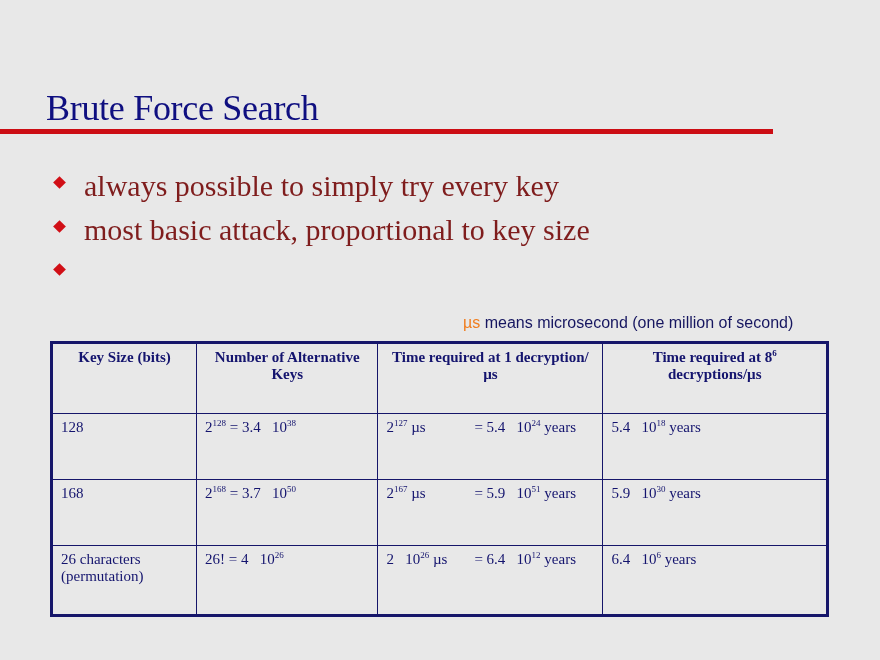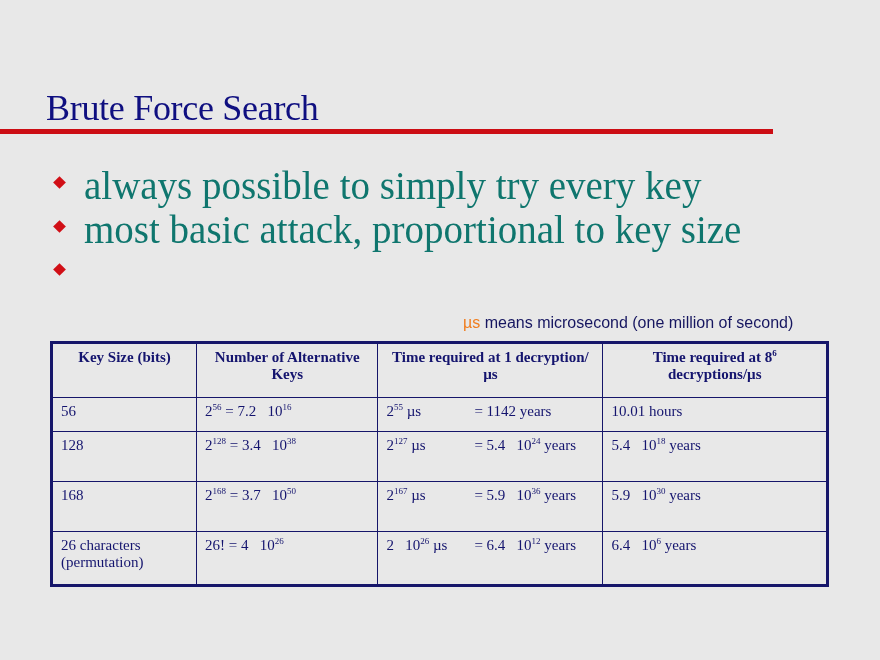--- a/index.html
+++ b/index.html
@@ -15,41 +15,41 @@
       font-size: 36px; color: #0f0f80; letter-spacing: -0.3px;
       line-height: 44px;
     }
     .title-rule {
       position: absolute; left: 0; top: 129px; width: 773px; height: 5px;
       background: #cc0d14;
     }
     .bullets { position: absolute; left: 50px; top: 166px; margin: 0; padding: 0; list-style: none; }
     .bullets li {
       display: flex; align-items: flex-start; height: 43.5px;
-      font-size: 39px; color: #0f766e; line-height: 40px;
+      font-size: 30px; color: #7f1d1d; line-height: 40px;
     }
     .diamond {
       width: 9px; height: 9px; background: #d10f16; transform: rotate(45deg);
       margin: 12px 20px 0 5px; flex: 0 0 auto;
     }
     .note {
       position: absolute; left: 463px; top: 314px;
       font-family: "Liberation Sans", "DejaVu Sans", sans-serif;
       font-size: 16px; color: #161660;
     }
     .note .mu { color: #f07d1e; }
     table.keys {
       position: absolute; left: 50px; top: 341px;
       width: 779px; border-collapse: collapse;
       border: 3px solid #16166a;
       font-size: 15px; color: #14146e;
     }
     table.keys th, table.keys td {
       border: 1.5px solid #16166a;
-      vertical-align: top; padding: 4px 8px 0 8px;
+      vertical-align: top; padding: 4px 8px 16px 8px;
       font-weight: normal;
       margin-top: 20px;
     }
     table.keys th { font-weight: bold; text-align: center; line-height: 17px; height: 48px; padding-top: 5px; }
     table.keys td { line-height: 17px; padding-top: 5px; }
     .c1 { width: 130px; } .c2 { width: 170px; } .c3 { width: 216px; } .c4 { width: 215px; }
     sup { font-size: 9px; vertical-align: 6px; line-height: 0; }
     .r1 td { height: 28px; } .r2 td { height: 28px; }
     .r3 td { height: 44px; } .r4 td { height: 44px; }
     .r5 td { height: 47px; }
@@ -81,36 +81,30 @@
 <table class="keys">
   <thead>
     <tr>
       <th class="c1">Key Size (bits)</th>
       <th class="c2">Number of Alternative Keys</th>
       <th class="c3">Time required at 1 decryption/µs</th>
       <th class="c4"><span>Time required at 8</span><sup>6</sup><span> decryptions/µs</span></th>
     </tr>
   </thead>
   <tbody>
-    <tr class="r2">
-      <td>56</td>
-      <td><span>2</span><sup>56</sup><span style="white-space:pre"> = 7.2   10</span><sup>16</sup></td>
-      <td><span class="eq-left"><span>2</span><sup>55</sup><span> µs</span></span><span style="white-space:pre">= 1142 years</span></td>
-      <td>10.01 hours</td>
-    </tr>
     <tr class="r3">
       <td>128</td>
       <td><span>2</span><sup>128</sup><span style="white-space:pre"> = 3.4   10</span><sup>38</sup></td>
       <td><span class="eq-left"><span>2</span><sup>127</sup><span> µs</span></span><span style="white-space:pre">= 5.4   10</span><sup>24</sup><span style="white-space:pre"> years</span></td>
       <td><span style="white-space:pre">5.4   10</span><sup>18</sup><span style="white-space:pre"> years</span></td>
     </tr>
     <tr class="r4">
       <td>168</td>
       <td><span>2</span><sup>168</sup><span style="white-space:pre"> = 3.7   10</span><sup>50</sup></td>
-      <td><span class="eq-left"><span>2</span><sup>167</sup><span> µs</span></span><span style="white-space:pre">= 5.9   10</span><sup>36</sup><span style="white-space:pre"> years</span></td>
+      <td><span class="eq-left"><span>2</span><sup>167</sup><span> µs</span></span><span style="white-space:pre">= 5.9   10</span><sup>51</sup><span style="white-space:pre"> years</span></td>
       <td><span style="white-space:pre">5.9   10</span><sup>30</sup><span style="white-space:pre"> years</span></td>
     </tr>
     <tr class="r5">
       <td class="center"><span>26 characters</span><br><span>(permutation)</span></td>
       <td><span style="white-space:pre">26! = 4   10</span><sup>26</sup></td>
       <td><span class="eq-left"><span style="white-space:pre">2   10</span><sup>26</sup><span> µs</span></span><span style="white-space:pre">= 6.4   10</span><sup>12</sup><span style="white-space:pre"> years</span></td>
       <td><span style="white-space:pre">6.4   10</span><sup>6</sup><span style="white-space:pre"> years</span></td>
     </tr>
   </tbody>
 </table>

